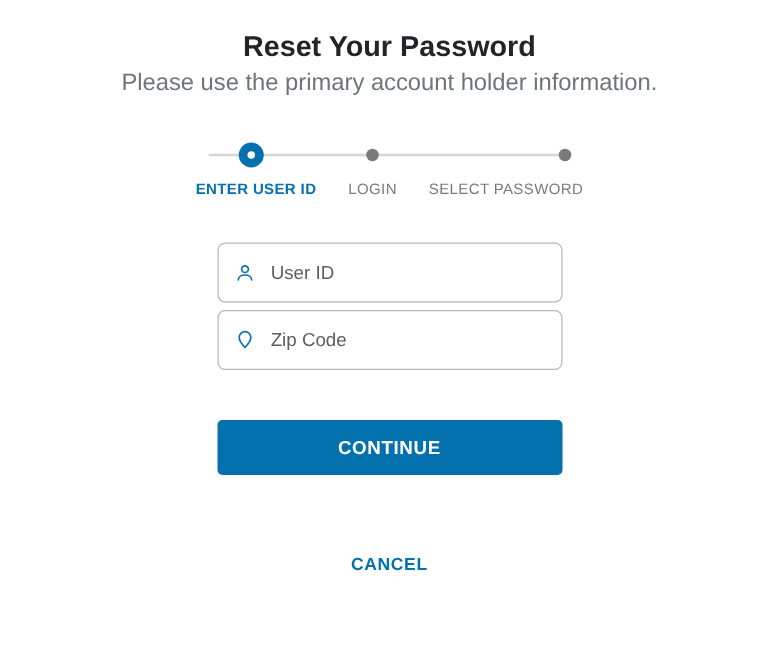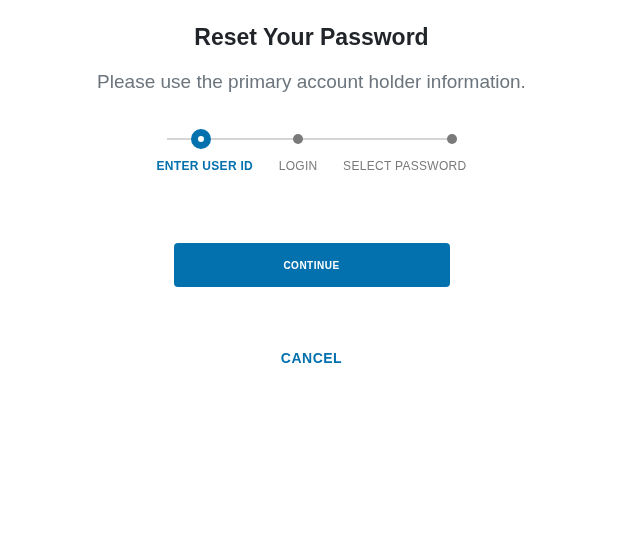--- a/index.html
+++ b/index.html
@@ -18,21 +18,21 @@
       width: 100%;
       display: flex;
       flex-direction: column;
       align-items: center;
     }
     .title {
       font-size: 23px;
       font-weight: 700;
       color: #212529;
       text-align: center;
-      margin-bottom: 20px;
+      margin-bottom: 5px;
     }
     .subtitle {
       font-size: 19px;
       color: #6c757d;
       text-align: center;
       margin-bottom: 36px;
       font-weight: 400;
     }
     .stepper {
       width: 310px;
@@ -147,21 +147,21 @@
     .gap-after-zip{
       height: 34px;
     }
     .btn-primary {
       width: 100%;
       height: 44px;
       background: #0471af;
       color: #fff;
       border: none;
       border-radius: 4px;
-      font-size: 10px;
+      font-size: 15px;
       font-weight: 700;
       letter-spacing: 0.5px;
       cursor: pointer;
       margin-bottom: 14px;
     }
     .btn-link {
       width: 100%;
       background: none;
       border: none;
       color: #0471af;
@@ -199,20 +199,37 @@
       <div class="step">
         <div class="step-dot-wrap">
             <div class="step-dot"></div>
           </div>
         <div class="step-label">SELECT PASSWORD</div>
       </div>
     </div>
   </div>
 
   <div class="form">
-
+    <div class="input-wrap">
+      <span class="input-icon">
+        <svg viewBox="0 0 24 24" fill="none" stroke="currentColor" stroke-width="2" stroke-linecap="round" stroke-linejoin="round">
+          <circle cx="12" cy="8" r="4"></circle>
+          <path d="M4 21c0-4 4-6 8-6s8 2 8 6"></path>
+        </svg>
+      </span>
+      <input type="text" class="text-input" placeholder="User ID" style="">
+    </div>
+
+    <div class="input-wrap">
+      <span class="input-icon">
+        <svg viewBox="0 0 24 24" fill="none" stroke="currentColor" stroke-width="2" stroke-linecap="round" stroke-linejoin="round">
+          <path d="M12 21s-7-7.5-7-12a7 7 0 0 1 14 0c0 4.5-7 12-7 12z"></path>
+        </svg>
+      </span>
+      <input type="text" class="text-input" placeholder="Zip Code" style="">
+    </div>
 
     <div class="gap-after-zip"></div>
 
     <button class="btn-primary">CONTINUE</button>
     <button class="btn-link">CANCEL</button>
   </div>
 </div>
 
 </body></html>

